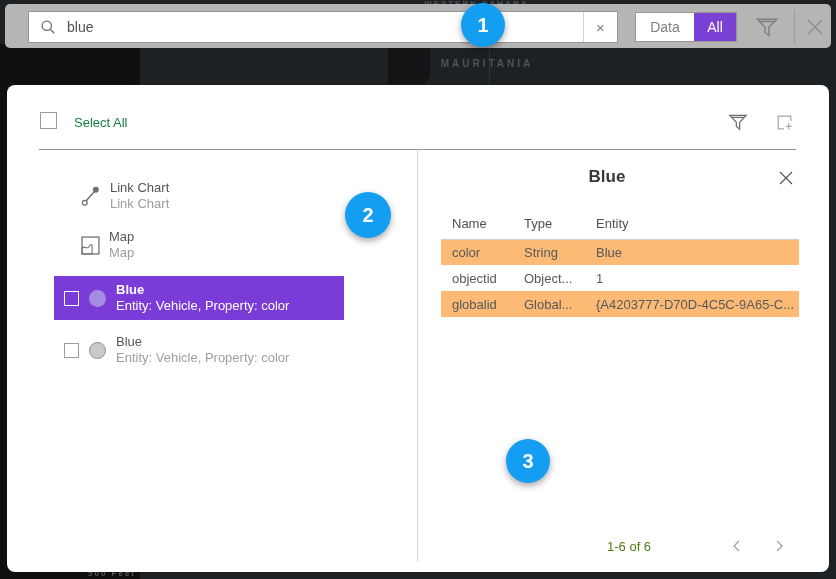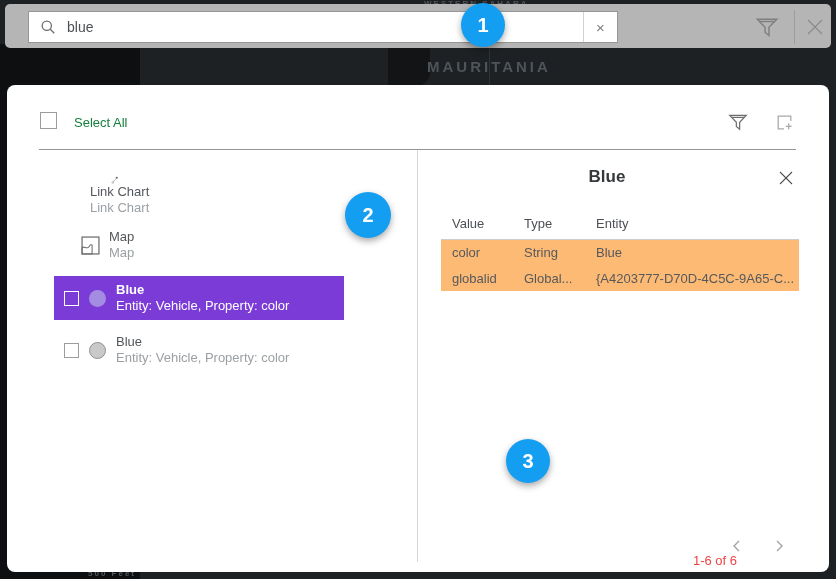--- a/index.html
+++ b/index.html
@@ -13,21 +13,21 @@
   }
   .screen { position:absolute; inset:0; }
 
   
   .map-bg { position:absolute; inset:0; background:#1e2124; z-index:0; }
   .map-ocean { position:absolute; left:0; top:44px; width:140px; height:535px; background:#0d0f11; }
   .map-coast { position:absolute; left:388px; top:46px; width:42px; height:40px; background:#121416; border-radius:0 0 14px 4px; }
   .map-border-line { position:absolute; left:489px; top:46px; width:1px; height:40px; background:#2e3338; }
   .map-label { position:absolute; color:#50565c; font-weight:bold; z-index:5; }
   .map-label-top { left:424px; top:-1px; font-size:8px; letter-spacing:2px; }
-  .map-label-country { left:427px; top:58px; width:120px; text-align:center; font-size:15px; letter-spacing:3px; color:#4e545a; }
+  .map-label-country { left:427px; top:58px; width:120px; text-align:center; font-size:10px; letter-spacing:3px; color:#4e545a; }
   .map-label-scale { left:88px; top:569px; font-size:8px; letter-spacing:2px; color:#55595c; }
 
   
   .search-bar { position:absolute; left:5px; top:4px; width:826px; height:44px; background:#b5b5b5; border-radius:5px; z-index:10; }
   .search-box { position:absolute; left:23px; top:7px; width:590px; height:32px; background:#fff; border:1px solid #969696; display:flex; align-items:center; }
   .search-box .mag { margin-left:11px; display:flex; }
   .search-input { flex:1; border:none; outline:none; font-family:"Liberation Sans",sans-serif; font-size:14px; color:#4d5156; padding-left:11px; background:transparent; min-width:0; }
   .clear-btn { width:34px; height:100%; background:#fff; border:none; border-left:1px solid #d2d2d2; color:#7d7d7d; font-size:15px; cursor:pointer; display:flex; align-items:center; justify-content:center; }
   .mode-toggle { position:absolute; left:630px; top:8px; width:102px; height:30px; background:#fff; border:1px solid #969696; display:flex; }
   .mode-opt { display:flex; align-items:center; justify-content:center; font-size:14px; color:#7f7f7f; cursor:pointer; }
@@ -45,21 +45,21 @@
   .panel-filter { position:absolute; left:720px; top:26px; width:22px; height:22px; border:none; background:transparent; cursor:pointer; padding:0; }
   .panel-add { position:absolute; left:767px; top:27px; width:21px; height:21px; border:none; background:transparent; cursor:pointer; padding:0; }
   .hdivider { position:absolute; left:32px; top:64px; width:757px; height:1px; background:#949494; }
   .vdivider { position:absolute; left:410px; top:65px; width:1px; height:412px; background:#d6d6d6; }
 
   
   .list-item { position:absolute; display:flex; align-items:center; cursor:pointer; }
   .li-texts { display:flex; flex-direction:column; line-height:16px; }
   .li-title { font-size:13px; color:#53575b; }
   .li-sub { font-size:13px; color:#9ba0a4; }
-  .item-linkchart { left:66px; top:91px; height:40px; padding-left:8px;flex-direction:column; }
+  .item-linkchart { left:66px; top:91px; height:40px; padding-left:8px; }
   .item-map { left:66px; top:140px; height:40px; padding-left:8px; }
   .item-linkchart .li-texts, .item-map .li-texts { margin-left:9px; }
   .item-blue-selected { left:47px; top:191px; width:290px; height:44px; background:#7b3bd6; padding-left:10px; }
   .item-blue-selected .checkbox { width:15px; height:15px; border:1.5px solid #fff; background:transparent; }
   .item-blue-selected .li-title { color:#fff; font-weight:bold; }
   .item-blue-selected .li-sub { color:#fff; }
   .entity-dot { width:17px; height:17px; border-radius:50%; margin-left:10px; }
   .dot-selected { background:#a58ce3; }
   .dot-plain { background:#c9c9c9; border:1px solid #909090; }
   .item-blue-selected .li-texts, .item-blue-plain .li-texts { margin-left:10px; }
@@ -67,21 +67,21 @@
 
   
   .detail-title { position:absolute; left:410px; top:82px; width:380px; text-align:center; font-size:17px; font-weight:bold; color:#35393c; }
   .detail-close { position:absolute; left:770px; top:84px; width:18px; height:18px; border:none; background:transparent; cursor:pointer; padding:0; }
   .attr-table { position:absolute; left:434px; top:124px; width:358px; border-collapse:collapse; table-layout:fixed; font-size:13px; color:#56595c; }
   .attr-table col.c1 { width:72px; } .attr-table col.c2 { width:72px; } .attr-table col.c3 { width:214px; }
   .attr-table th { text-align:left; font-weight:normal; color:#4d5156; height:30px; padding-left:11px; border-bottom:1px solid #cccccc; }
   .attr-table td { height:26px; padding-left:11px; white-space:nowrap; overflow:hidden; }
   .attr-table tr.striped { background:#fdba74; }
 
-  .pagination-range { position:absolute; left:600px; top:454px; width:130px; text-align:right; font-size:13px; color:#ef4444;margin-top:14px; }
+  .pagination-range { position:absolute; left:600px; top:454px; width:130px; text-align:left; font-size:13px; color:#4d7c0f; }
   .page-btn { position:absolute; top:449px; width:24px; height:24px; border:none; background:transparent; cursor:pointer; padding:0; }
   .page-prev { left:718px; } .page-next { left:760px; }
 
   
   .badge { position:absolute; border-radius:50%; background:#149ef2; color:#fff; font-weight:bold; font-size:20px; display:flex; align-items:center; justify-content:center; z-index:50; box-shadow:0 3px 7px rgba(0,0,0,0.35); }
   .badge-1 { left:461px; top:3px;   width:44px; height:44px; }
   .badge-2 { left:345px; top:192px; width:46px; height:46px; }
   .badge-3 { left:506px; top:439px; width:44px; height:44px; }
 
   svg { display:block; }
@@ -106,20 +106,24 @@
         <svg width="16" height="16" viewBox="0 0 16 16" fill="none" stroke="#6f6f6f" stroke-width="1.3">
           <circle cx="6.8" cy="6.8" r="4.6"></circle>
             <line x1="10.3" y1="10.3" x2="14.2" y2="14.2"></line>
         </svg>
       </span>
       <input class="search-input" value="blue" style="">
       <button class="clear-btn">
         <span>×</span>
       </button>
     </div>
+    <div class="mode-toggle">
+      <div class="mode-opt data">Data</div>
+      <div class="mode-opt all">All</div>
+    </div>
     <button class="bar-filter">
       <svg width="26" height="26" viewBox="0 0 20 20" fill="none" stroke="#7f7f7f" stroke-width="1.1">
         <path d="M2.5 4 H17.5 L11.5 10.2 V16.5 L8.5 14 V10.2 Z"></path>
           <path d="M4.2 5.8 H15.8"></path>
       </svg>
     </button>
     <div class="bar-divider"></div>
     <button class="bar-close">
       <svg width="30" height="30" viewBox="0 0 30 30" stroke="#8c8c8c" stroke-width="1.2">
         <line x1="8" y1="8" x2="22" y2="22"></line>
@@ -200,31 +204,36 @@
     </button>
 
     <table class="attr-table">
       <colgroup>
           <col class="c1">
           <col class="c2">
           <col class="c3">
         </colgroup>
       <thead>
         <tr>
-          <th>Value</th>
+          <th>Name</th>
           <th>Type</th>
           <th>Entity</th>
         </tr>
       </thead>
       <tbody>
         <tr class="striped">
           <td>color</td>
           <td>String</td>
           <td>Blue</td>
         </tr>
+        <tr>
+          <td>objectid</td>
+          <td>Object...</td>
+          <td>1</td>
+        </tr>
         <tr class="striped">
           <td>globalid</td>
           <td>Global...</td>
           <td>{A4203777-D70D-4C5C-9A65-C...</td>
         </tr>
       </tbody>
     </table>
 
     <div class="pagination-range">1-6 of 6</div>
     <button class="page-btn page-prev">

